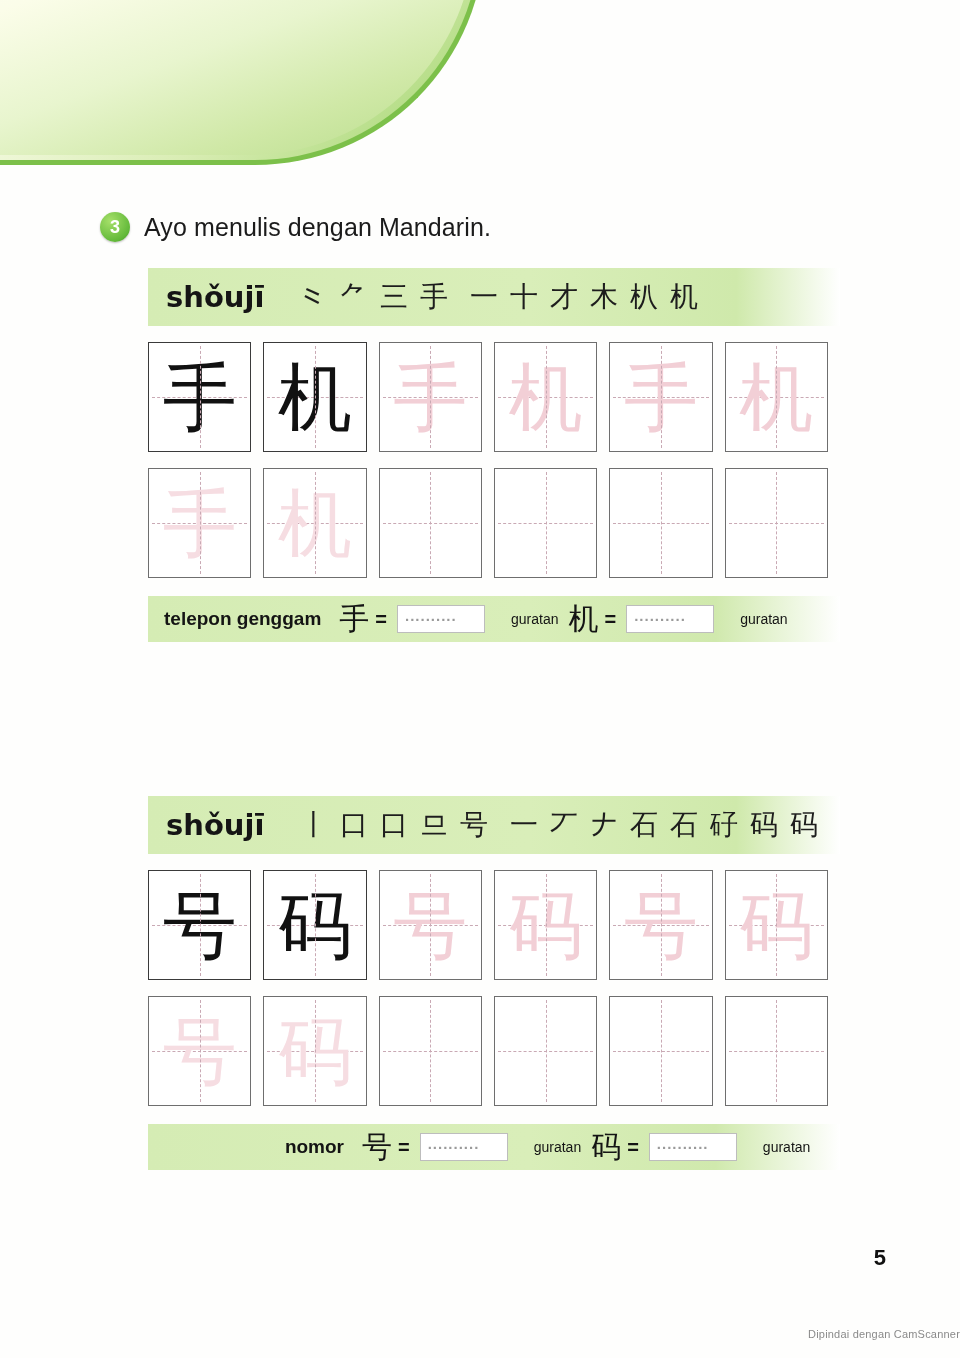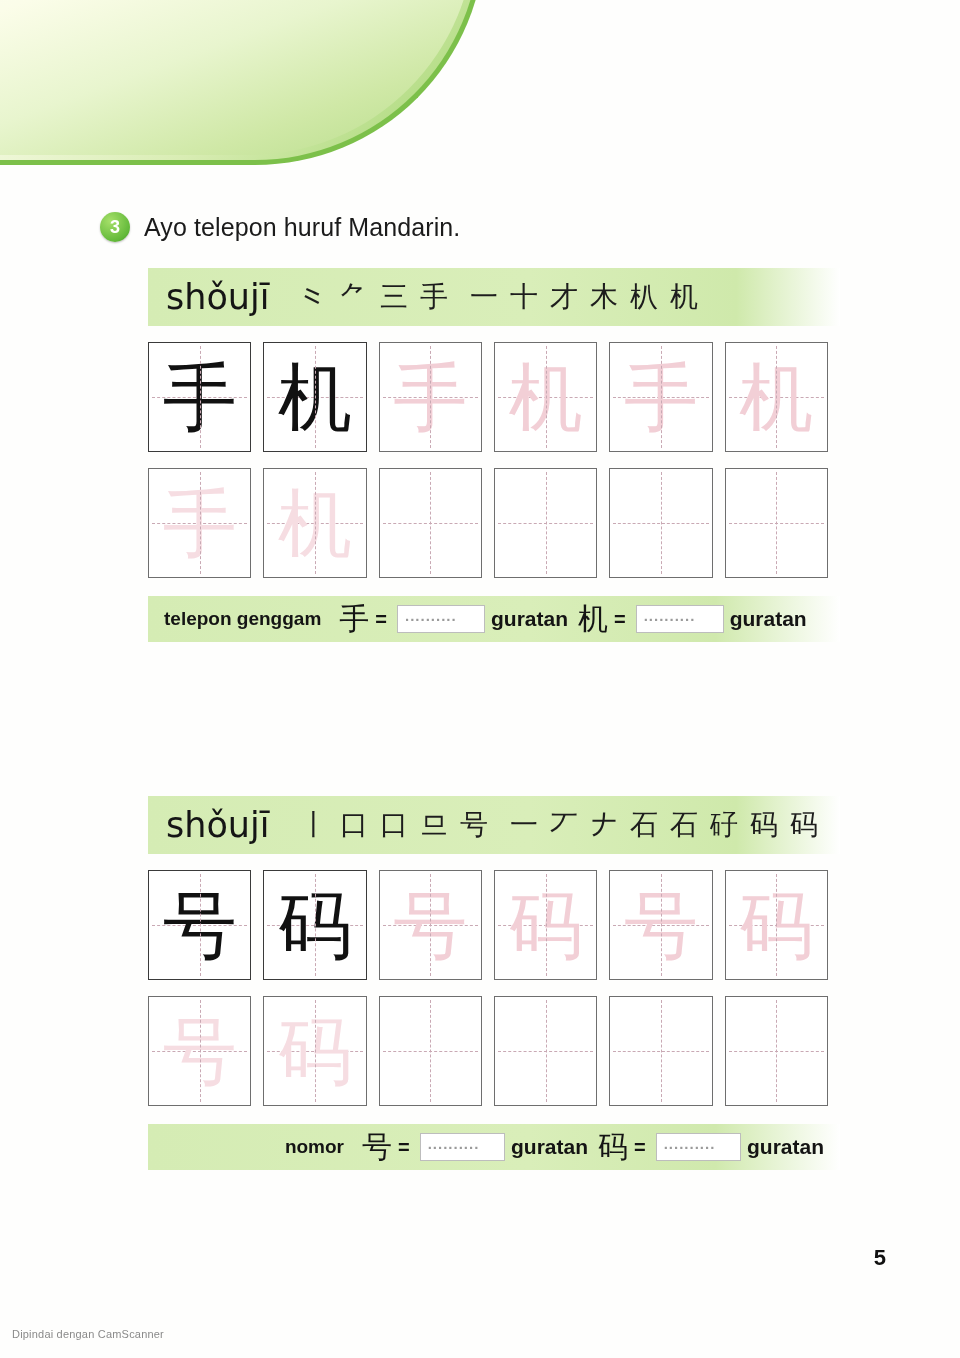--- a/index.html
+++ b/index.html
@@ -71,21 +71,21 @@
   .b2{top:796px;}
 
   .banner{
     height:58px;
     background:linear-gradient(90deg,#d5ecb4 0%,#d9eeb9 55%,#cfe9ab 85%,#ffffff 100%);
     display:flex;align-items:center;
     padding-left:18px;
     box-sizing:border-box;
   }
   .pinyin{
-    font-size:35px;font-weight:normal;color:#151515;
+    font-size:29px;font-weight:bold;color:#151515;
     min-width:128px;
     font-family:"DejaVu Sans", sans-serif;
   }
   .strokes{
     display:flex;align-items:center;gap:12px;
     font-size:28px;color:#1d1d1d;
     font-family:"DejaVu Sans", sans-serif;
     white-space:nowrap;
     margin-left:6px;
   }
@@ -146,49 +146,49 @@
     background:#fff;
     border:1px solid #bdbdbd;
     margin:0 6px;
     position:relative;
   }
   .blank:after{
     content:"..........";
     position:absolute;left:7px;top:1px;
     color:#9a9a9a;font-size:15px;letter-spacing:1px;
   }
-  .unit-lbl{font-weight:bold;font-size:21px;margin-left:0;}
+  .unit-lbl{font-weight:normal;font-size:14px;margin-left:20px;}
 
   
   .strip.var2 .word{min-width:180px;text-align:right;}
 
   
   .page-no{
     position:absolute;right:74px;top:1245px;
     font-size:22px;font-weight:bold;color:#111;
   }
   .scan-note{
     position:absolute;left:0;right:0;top:1328px;
-    text-align:left;
+    text-align:right;
     font-size:11px;color:#8a8a8a;
     letter-spacing:.2px;
     padding-left:12px;
   }
 </style>
 </head>
 <body>
 
 <div class="page">
 
   <div class="blob"></div>
 
 
   <div class="task">
     <div class="task-num">3</div>
-    <div class="task-text">Ayo telepon huruf Mandarin.</div>
+    <div class="task-text">Ayo menulis dengan Mandarin.</div>
   </div>
 
   <div class="block b1">
 
     <div class="banner">
       <div class="pinyin">shǒujī</div>
       <div class="strokes">
         <span>⺀</span>
         <span>⺈</span>
         <span>三</span>

